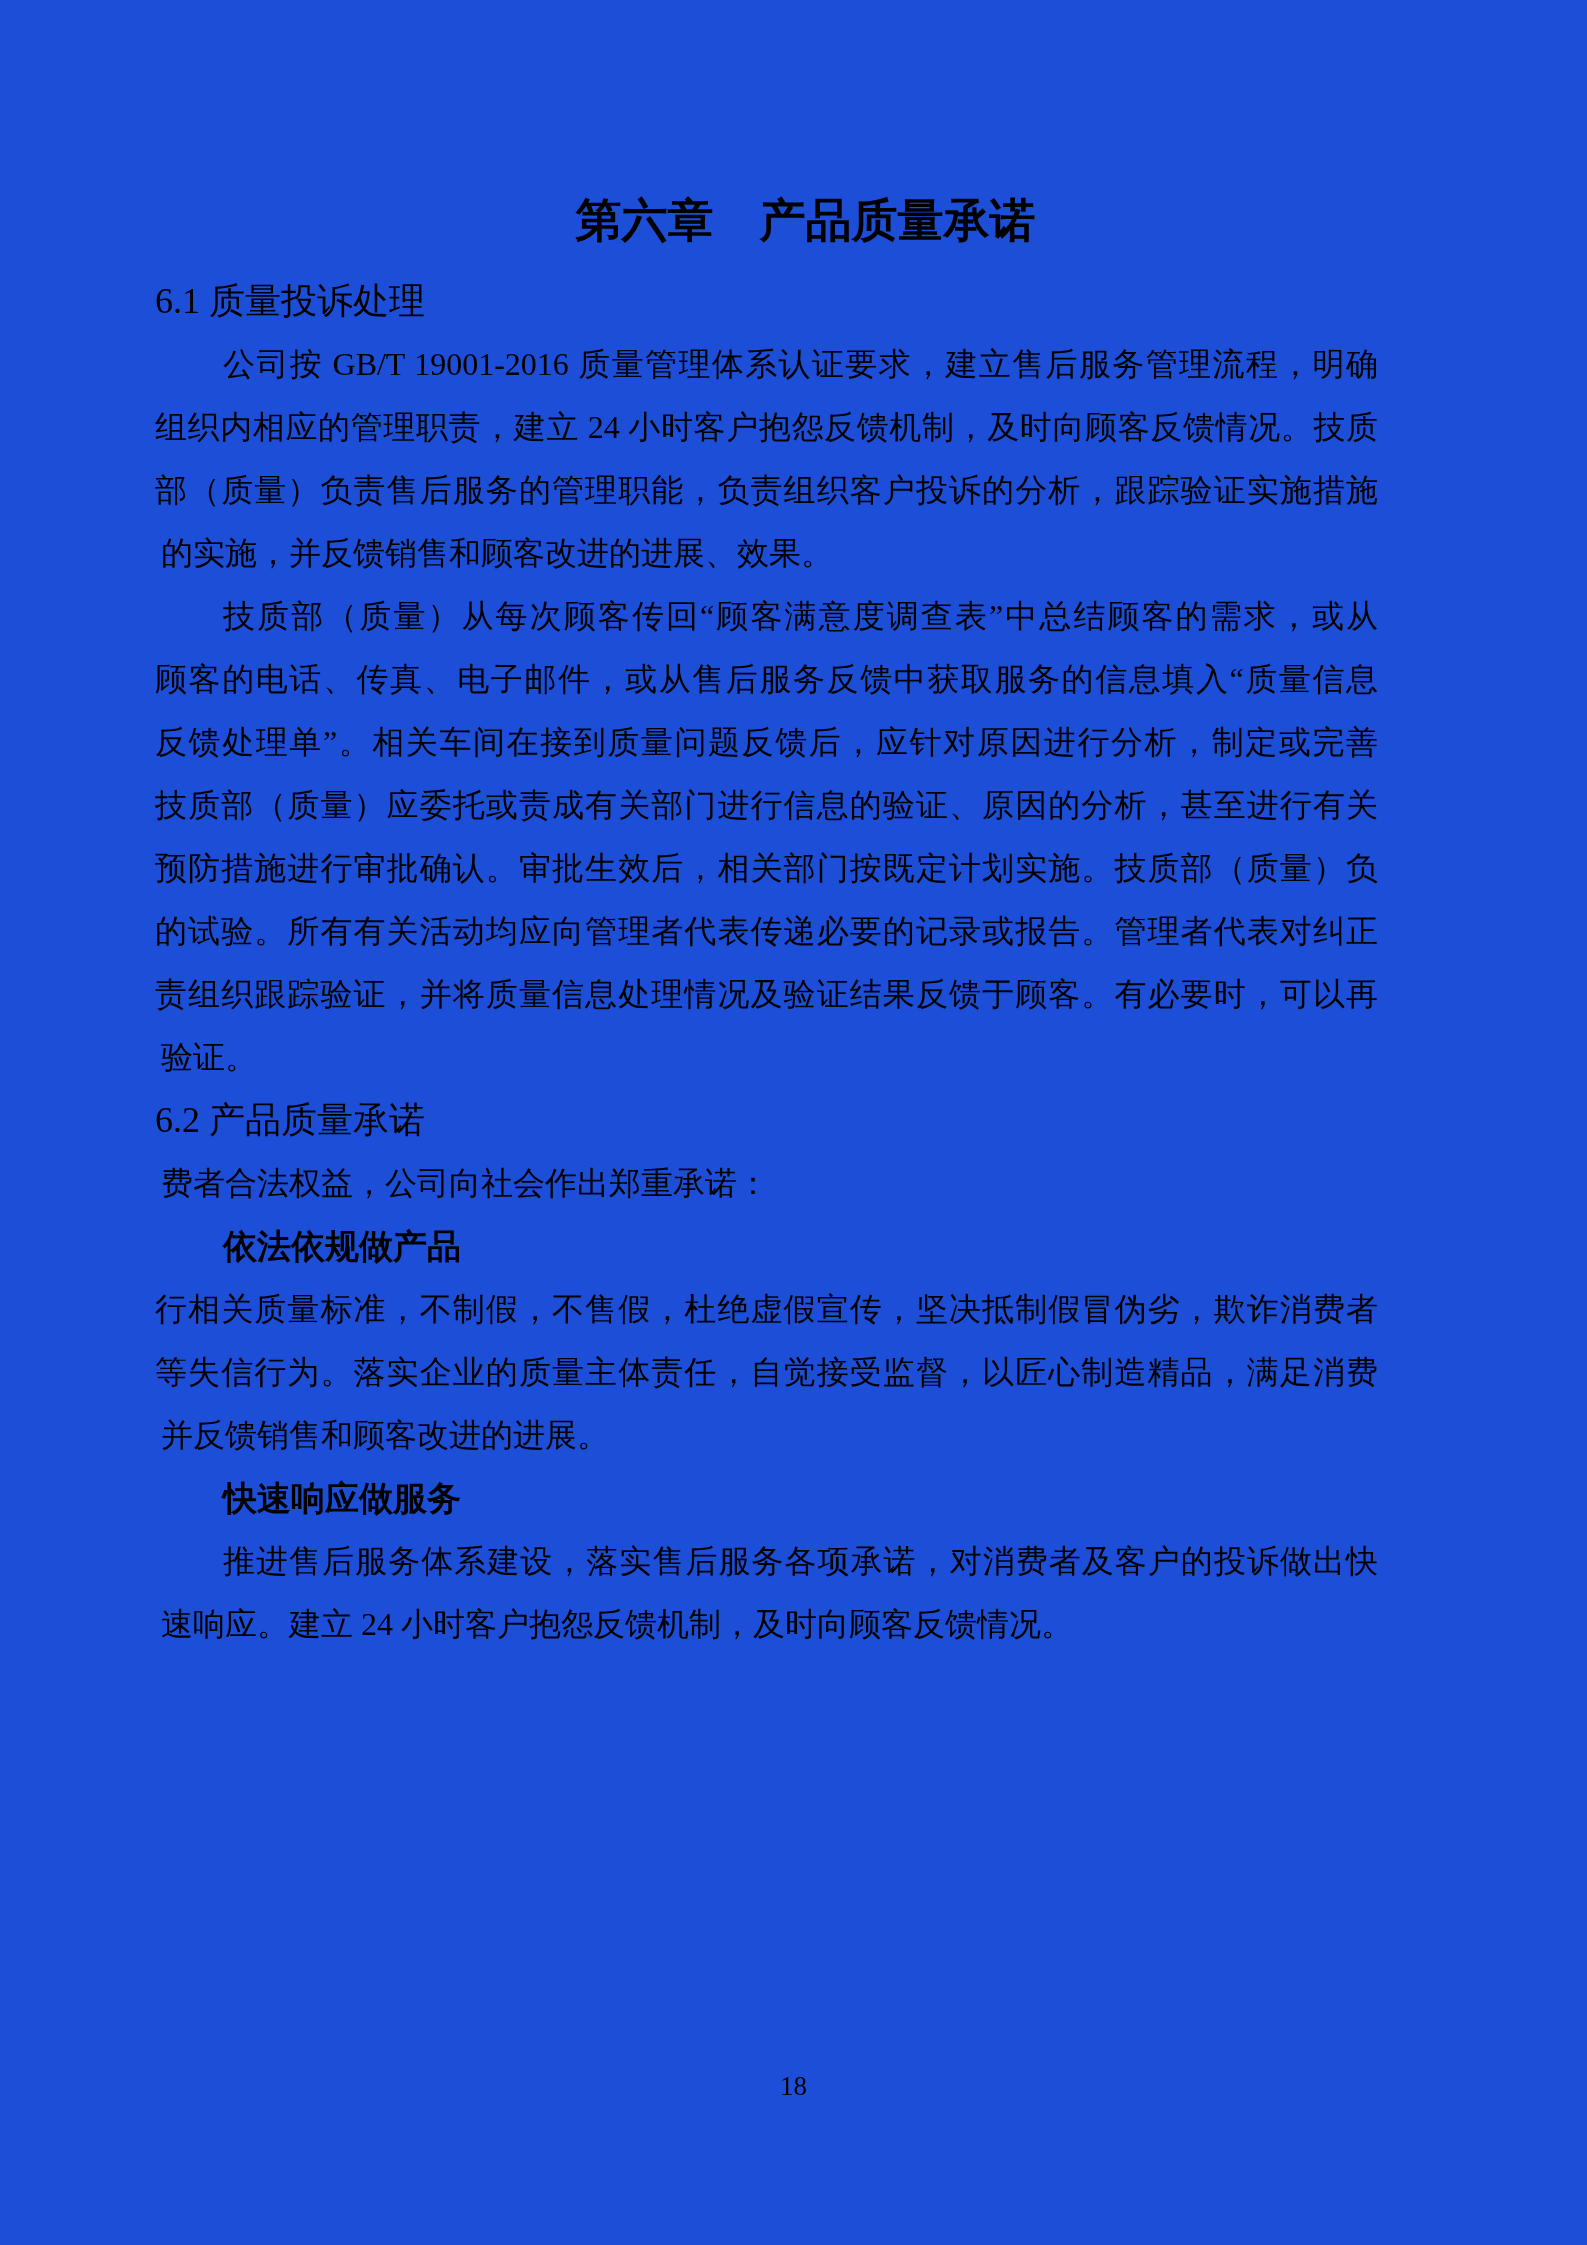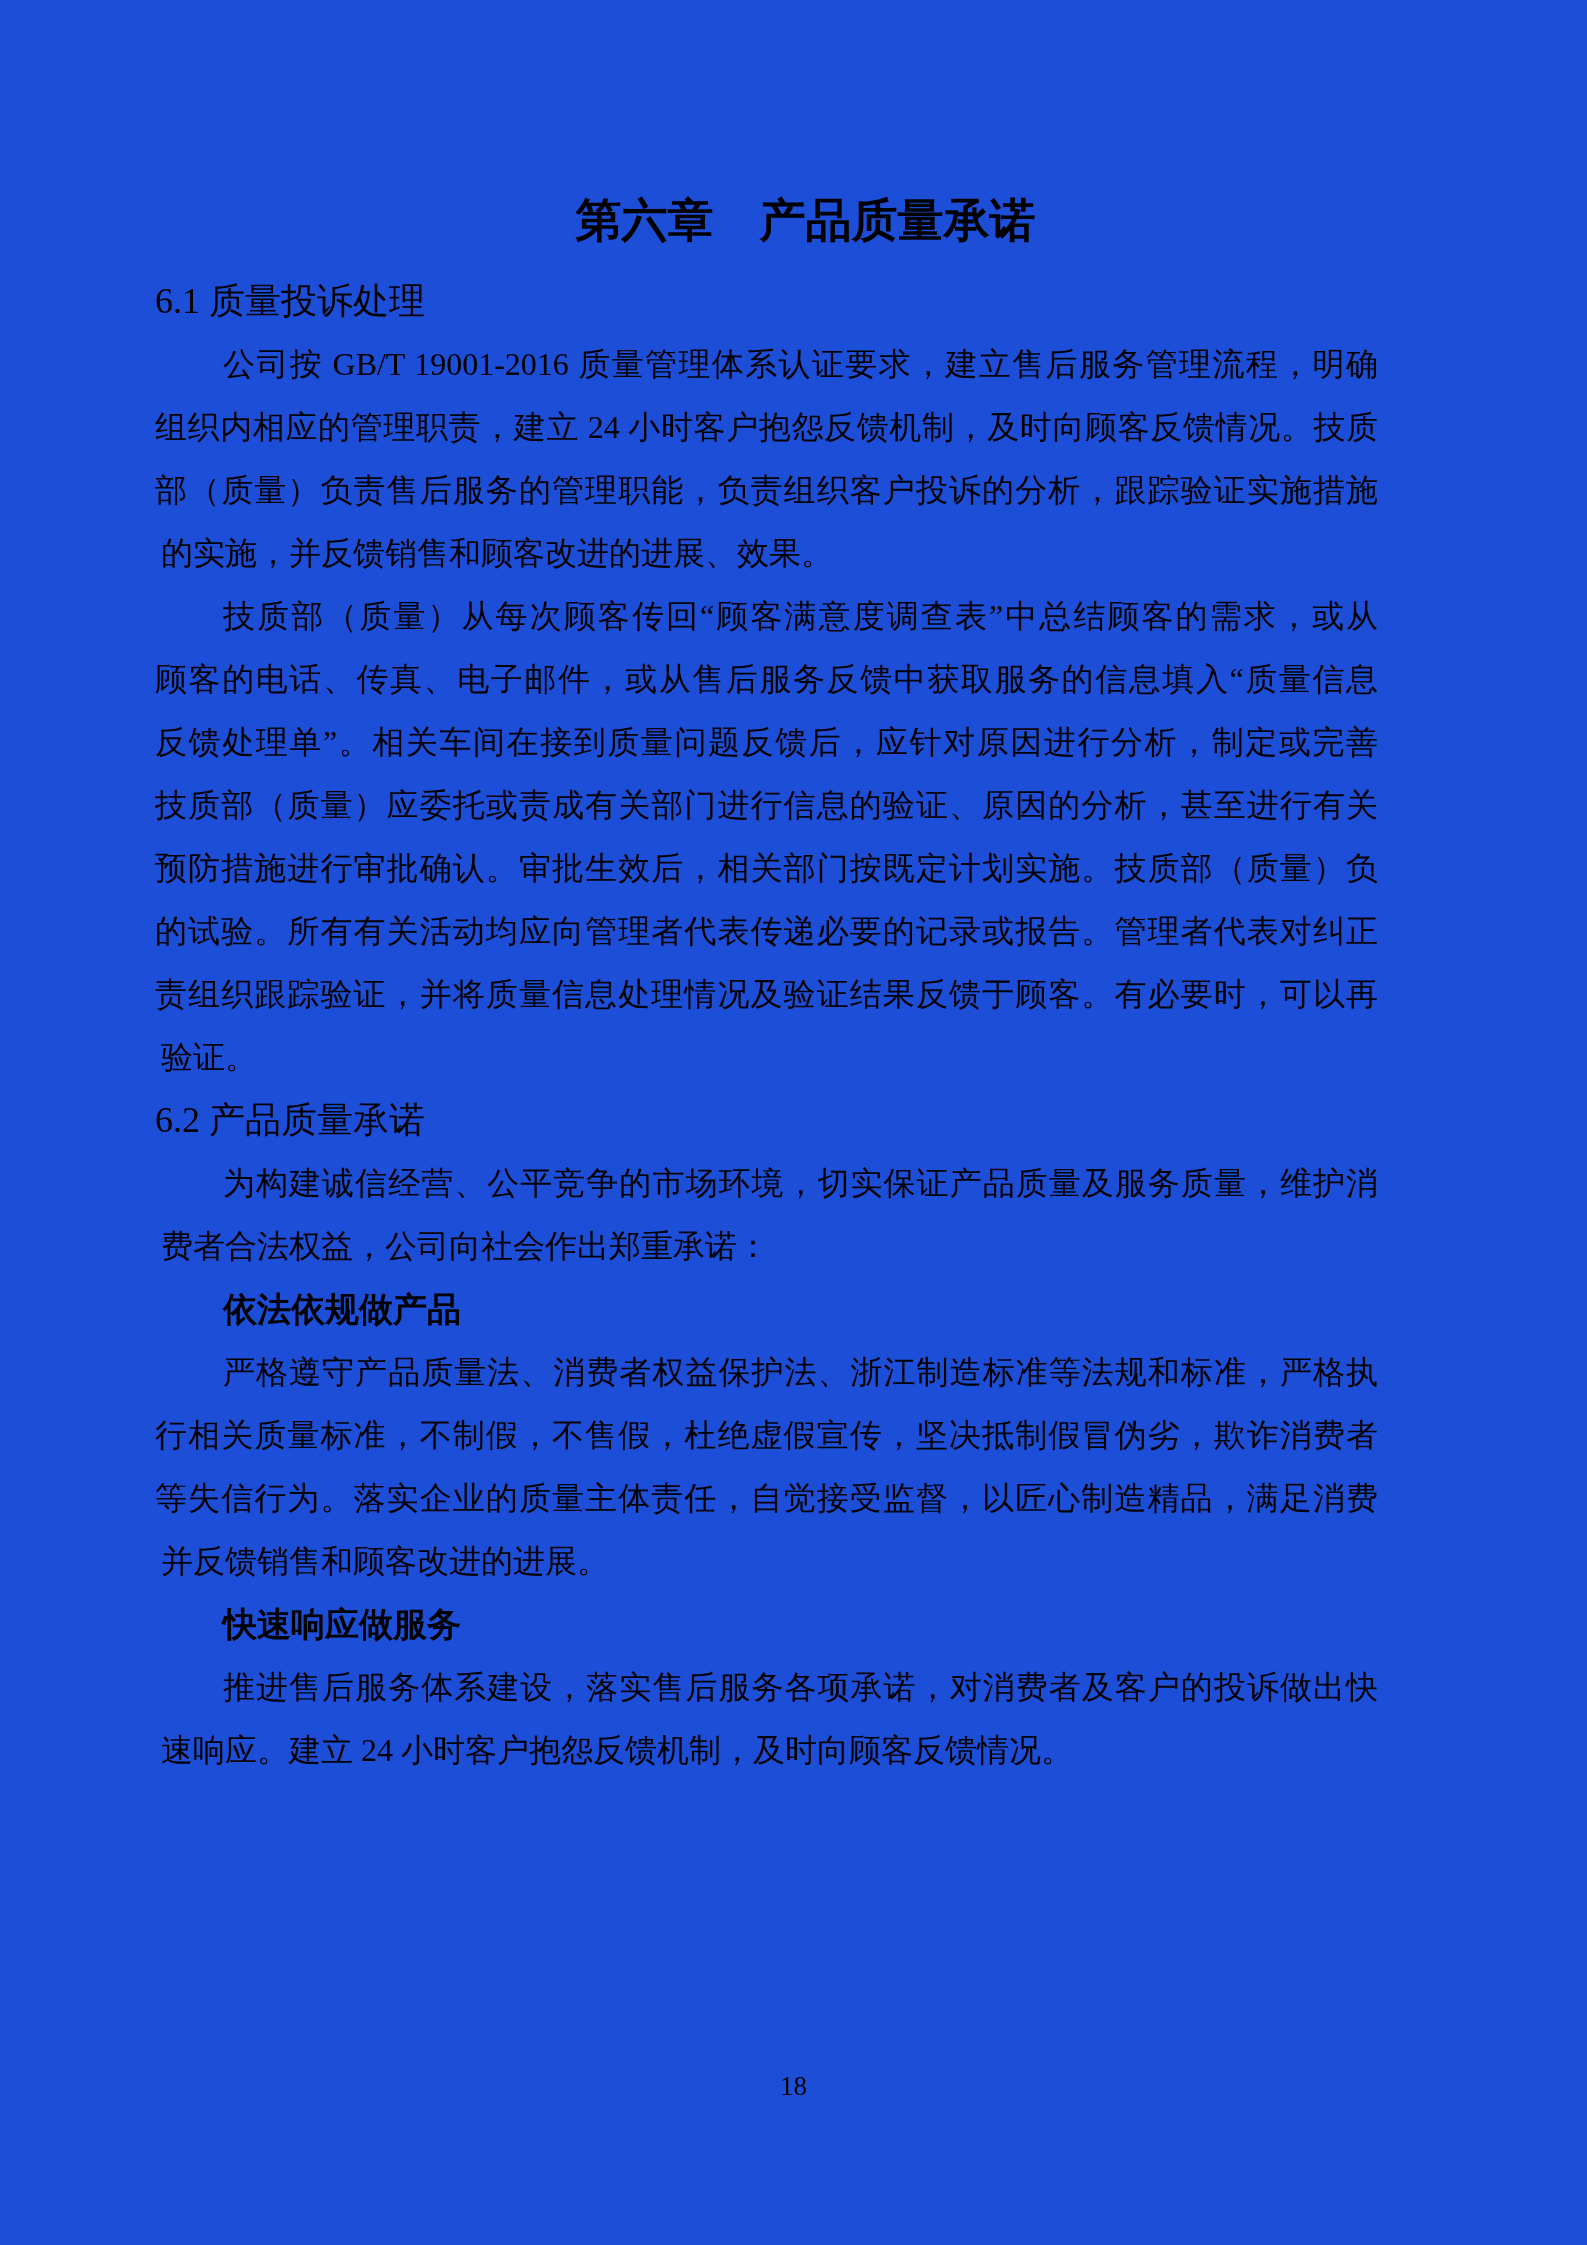--- a/index.html
+++ b/index.html
@@ -64,26 +64,24 @@
     <div class="row body-line">顾客的电话、传真、电子邮件，或从售后服务反馈中获取服务的信息填入“质量信息</div>
     <div class="row body-line">反馈处理单”。相关车间在接到质量问题反馈后，应针对原因进行分析，制定或完善</div>
     <div class="row body-line">技质部（质量）应委托或责成有关部门进行信息的验证、原因的分析，甚至进行有关</div>
     <div class="row body-line">预防措施进行审批确认。审批生效后，相关部门按既定计划实施。技质部（质量）负</div>
     <div class="row body-line">的试验。所有有关活动均应向管理者代表传递必要的记录或报告。管理者代表对纠正</div>
     <div class="row body-line">责组织跟踪验证，并将质量信息处理情况及验证结果反馈于顾客。有必要时，可以再</div>
     <div class="row body-line last">验证。</div>
 
     <div class="row sec-heading no-gap">6.2 产品质量承诺</div>
 
-    <div class="row body-line first">为构建诚信经营、公平竞争的市场环境，切实保证产品质量及服务质量，维护消</div>
     <div class="row body-line last">费者合法权益，公司向社会作出郑重承诺：</div>
 
     <div class="row sub-heading">依法依规做产品</div>
 
-    <div class="row body-line first">严格遵守产品质量法、消费者权益保护法、浙江制造标准等法规和标准，严格执</div>
     <div class="row body-line">行相关质量标准，不制假，不售假，杜绝虚假宣传，坚决抵制假冒伪劣，欺诈消费者</div>
     <div class="row body-line">等失信行为。落实企业的质量主体责任，自觉接受监督，以匠心制造精品，满足消费</div>
     <div class="row body-line last">并反馈销售和顾客改进的进展。</div>
 
     <div class="row sub-heading">快速响应做服务</div>
 
     <div class="row body-line first">推进售后服务体系建设，落实售后服务各项承诺，对消费者及客户的投诉做出快</div>
     <div class="row body-line last">速响应。建立 24 小时客户抱怨反馈机制，及时向顾客反馈情况。</div>
 
   </div>

